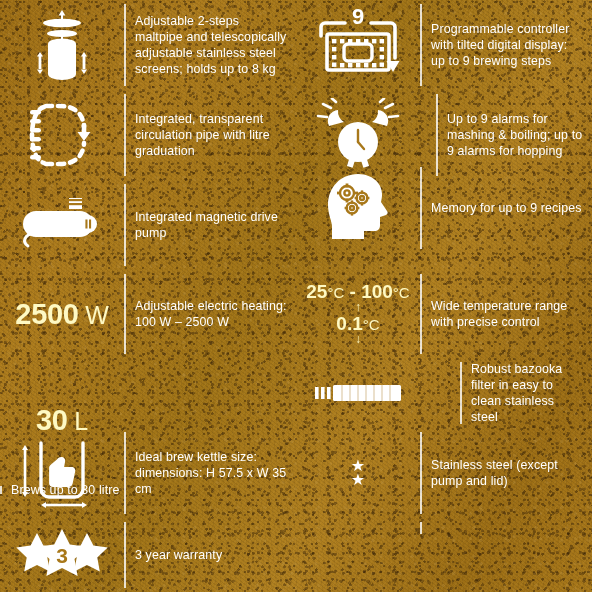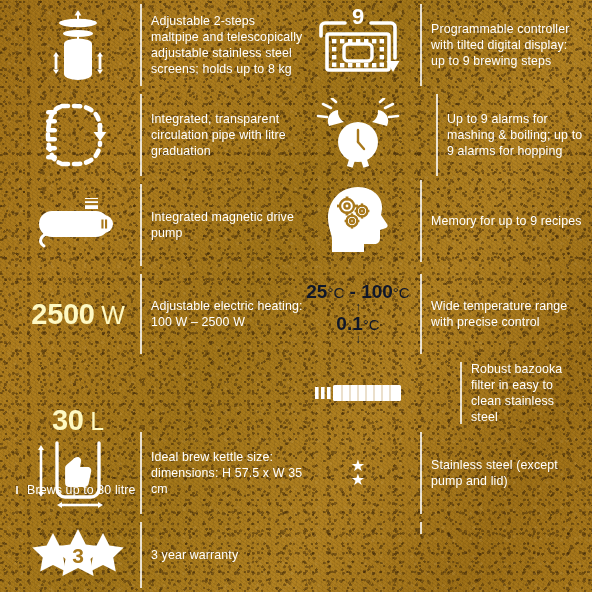--- a/index.html
+++ b/index.html
@@ -64,21 +64,21 @@
     position: absolute;
     inset: 0;
     z-index: 2;
   }
   .column {
     position: absolute;
     top: 0;
     width: 296px;
     height: 592px;
   }
-  .column.left  { left: 16px; }
+  .column.left  { left: 0; }
   .column.right { left: 296px; }
 
   .row {
     position: absolute;
     left: 0;
     width: 296px;
     display: flex;
     align-items: stretch;
   }
 
@@ -124,21 +124,21 @@
     letter-spacing: -0.01em;
     white-space: nowrap;
   }
   .big-stat .unit {
     font-weight: 400;
     font-size: 25px;
   }
 
   
   .temp-block {
-    color: #0f172a;
+    color: #fef9c3;
     text-align: center;
     line-height: 1;
   }
   .temp-range {
     font-size: 19px;
     font-weight: 700;
     white-space: nowrap;
   }
   .temp-range .deg {
     font-weight: 400;
@@ -385,21 +385,21 @@
             <path d="M44 44 v-12"></path>
             <path d="M44 44 l6 7"></path>
           </g>
         </svg>
       </div>
       <div class="text-cell">
         <div class="caption">Up to 9 alarms for mashing &amp; boiling; up to 9 alarms for hopping</div>
       </div>
     </div>
 
-    <div class="row" style="top:176px; height:90px;">
+    <div class="row" style="top:163px; height:90px;">
       <div class="icon-cell">
         <svg width="84" height="78" viewBox="0 0 84 78" fill="none">
           <path d="M42 5 C24 5 12 19 12 36 C12 46 16 52 16 58 v12 h32 v-8 h10 c4 0 6 -2 6 -6 v-8
                    l6 -2 c2 -1 2 -3 1 -4 l-6 -9 C 70 17 58 5 42 5 Z" fill="#ffffff"></path>
           <g fill="none" stroke="#a8781a" stroke-width="2.4">
             <circle cx="31" cy="24" r="7"></circle>
             <circle cx="31" cy="24" r="2.6"></circle>
             <circle cx="46" cy="29" r="5.4"></circle>
             <circle cx="46" cy="29" r="2"></circle>
             <circle cx="36" cy="39" r="5.4"></circle>

